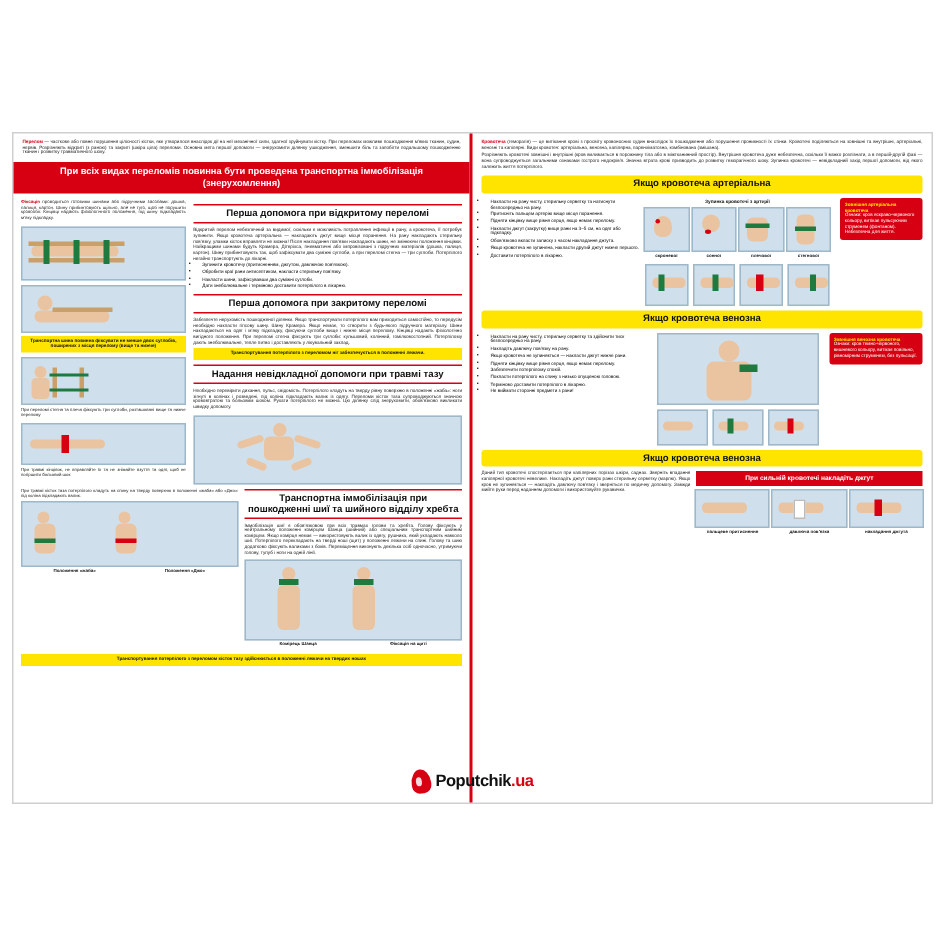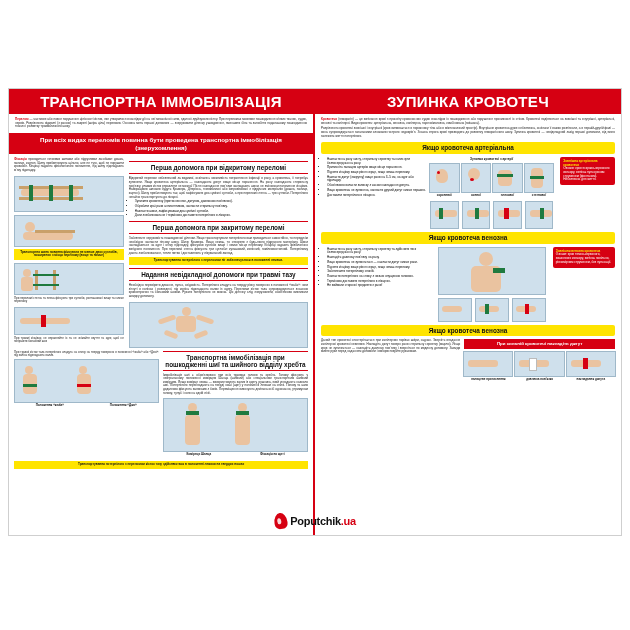--- a/index.html
+++ b/index.html
@@ -87,21 +87,20 @@
   .sheetgrid{display:grid;grid-template-columns:repeat(4,1fr);gap:3px;}
   .sheetgrid3{display:grid;grid-template-columns:repeat(3,1fr);gap:3px;}
 </style>
 </head>
 <body>
 
 <div class="poster">
 
   <div class="col left">
 
-    <div class="bigtitle">ТРАНСПОРТНА ІММОБІЛІЗАЦІЯ</div>
 
     <div class="pad">
       <div class="tiny">
         <b>Перелом</b>
         <span>— часткове або повне порушення цілісності кістки, яке утворилося внаслідок дії на неї механічної сили, здатної зруйнувати кістку. При переломах можливе пошкодження м'яких тканин, судин, нервів. Розрізняють відкриті (з раною) та закриті (шкіра ціла) переломи. Основна мета першої допомоги — знерухомити ділянку ушкодження, зменшити біль та запобігти подальшому пошкодженню тканин і розвитку травматичного шоку.</span>
       </div>
     </div>
 
     <div class="redband">При всіх видах переломів повинна бути проведена транспортна іммобілізація (знерухомлення)</div>
 
@@ -205,21 +204,20 @@
             <div class="capt" style="width:50%;">Фіксація на щиті</div>
           </div>
         </div>
       </div>
       <div class="noteyellow" style="margin-top:3px;">Транспортування потерпілого з переломом кісток тазу здійснюється в положенні лежачи на твердих ношах</div>
     </div>
   </div>
 
   <div class="col right">
 
-    <div class="bigtitle">ЗУПИНКА КРОВОТЕЧ</div>
 
     <div class="pad">
       <div class="tiny">
         <b>Кровотеча</b>
         <span>(геморагія) — це витікання крові з просвіту кровоносних судин внаслідок їх пошкодження або порушення проникності їх стінки. Кровотечі поділяються на зовнішні та внутрішні, артеріальні, венозні та капілярні. Види кровотеч: артеріальна, венозна, капілярна, паренхіматозна, комбінована (змішана).</span>
       </div>
       <div class="tiny" style="margin-top:2px;">Розрізняють кровотечі зовнішні і внутрішні (кров виливається в порожнину тіла або в міжтканинний простір). Внутрішня кровотеча дуже небезпечна, оскільки її важко розпізнати, а в першій-другій фазі — вона супроводжується загальними ознаками гострого недокрів'я. Значна втрата крові призводить до розвитку геморагічного шоку. Зупинка кровотечі — невідкладний захід першої допомоги, від якого залежить життя потерпілого.</div>
     </div>
 
     <div style="padding:0 6px;">

